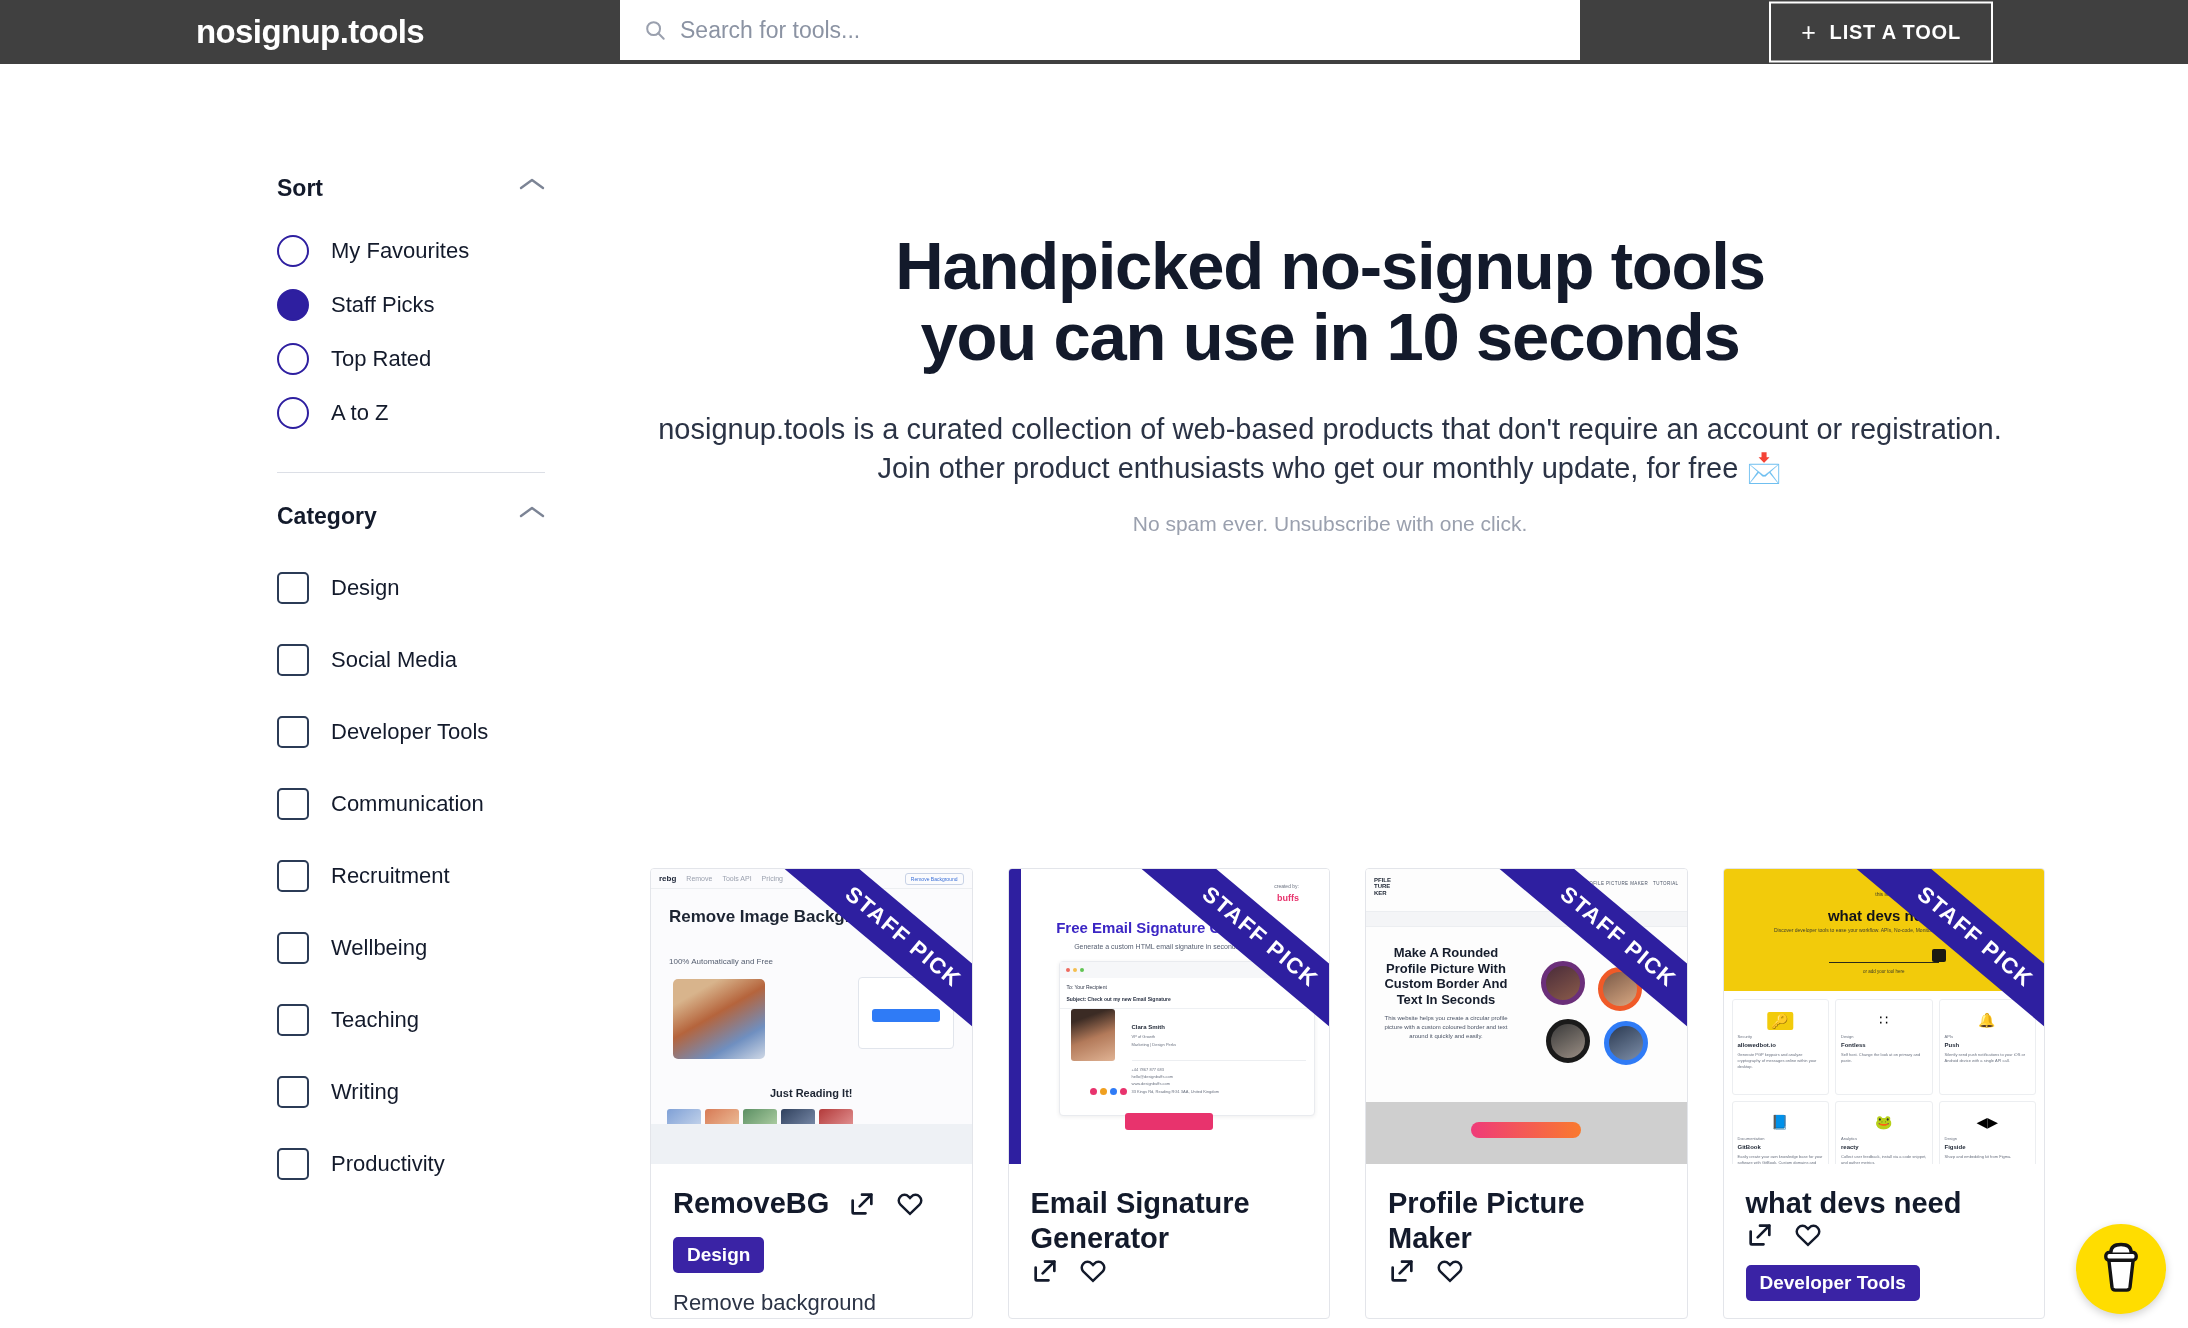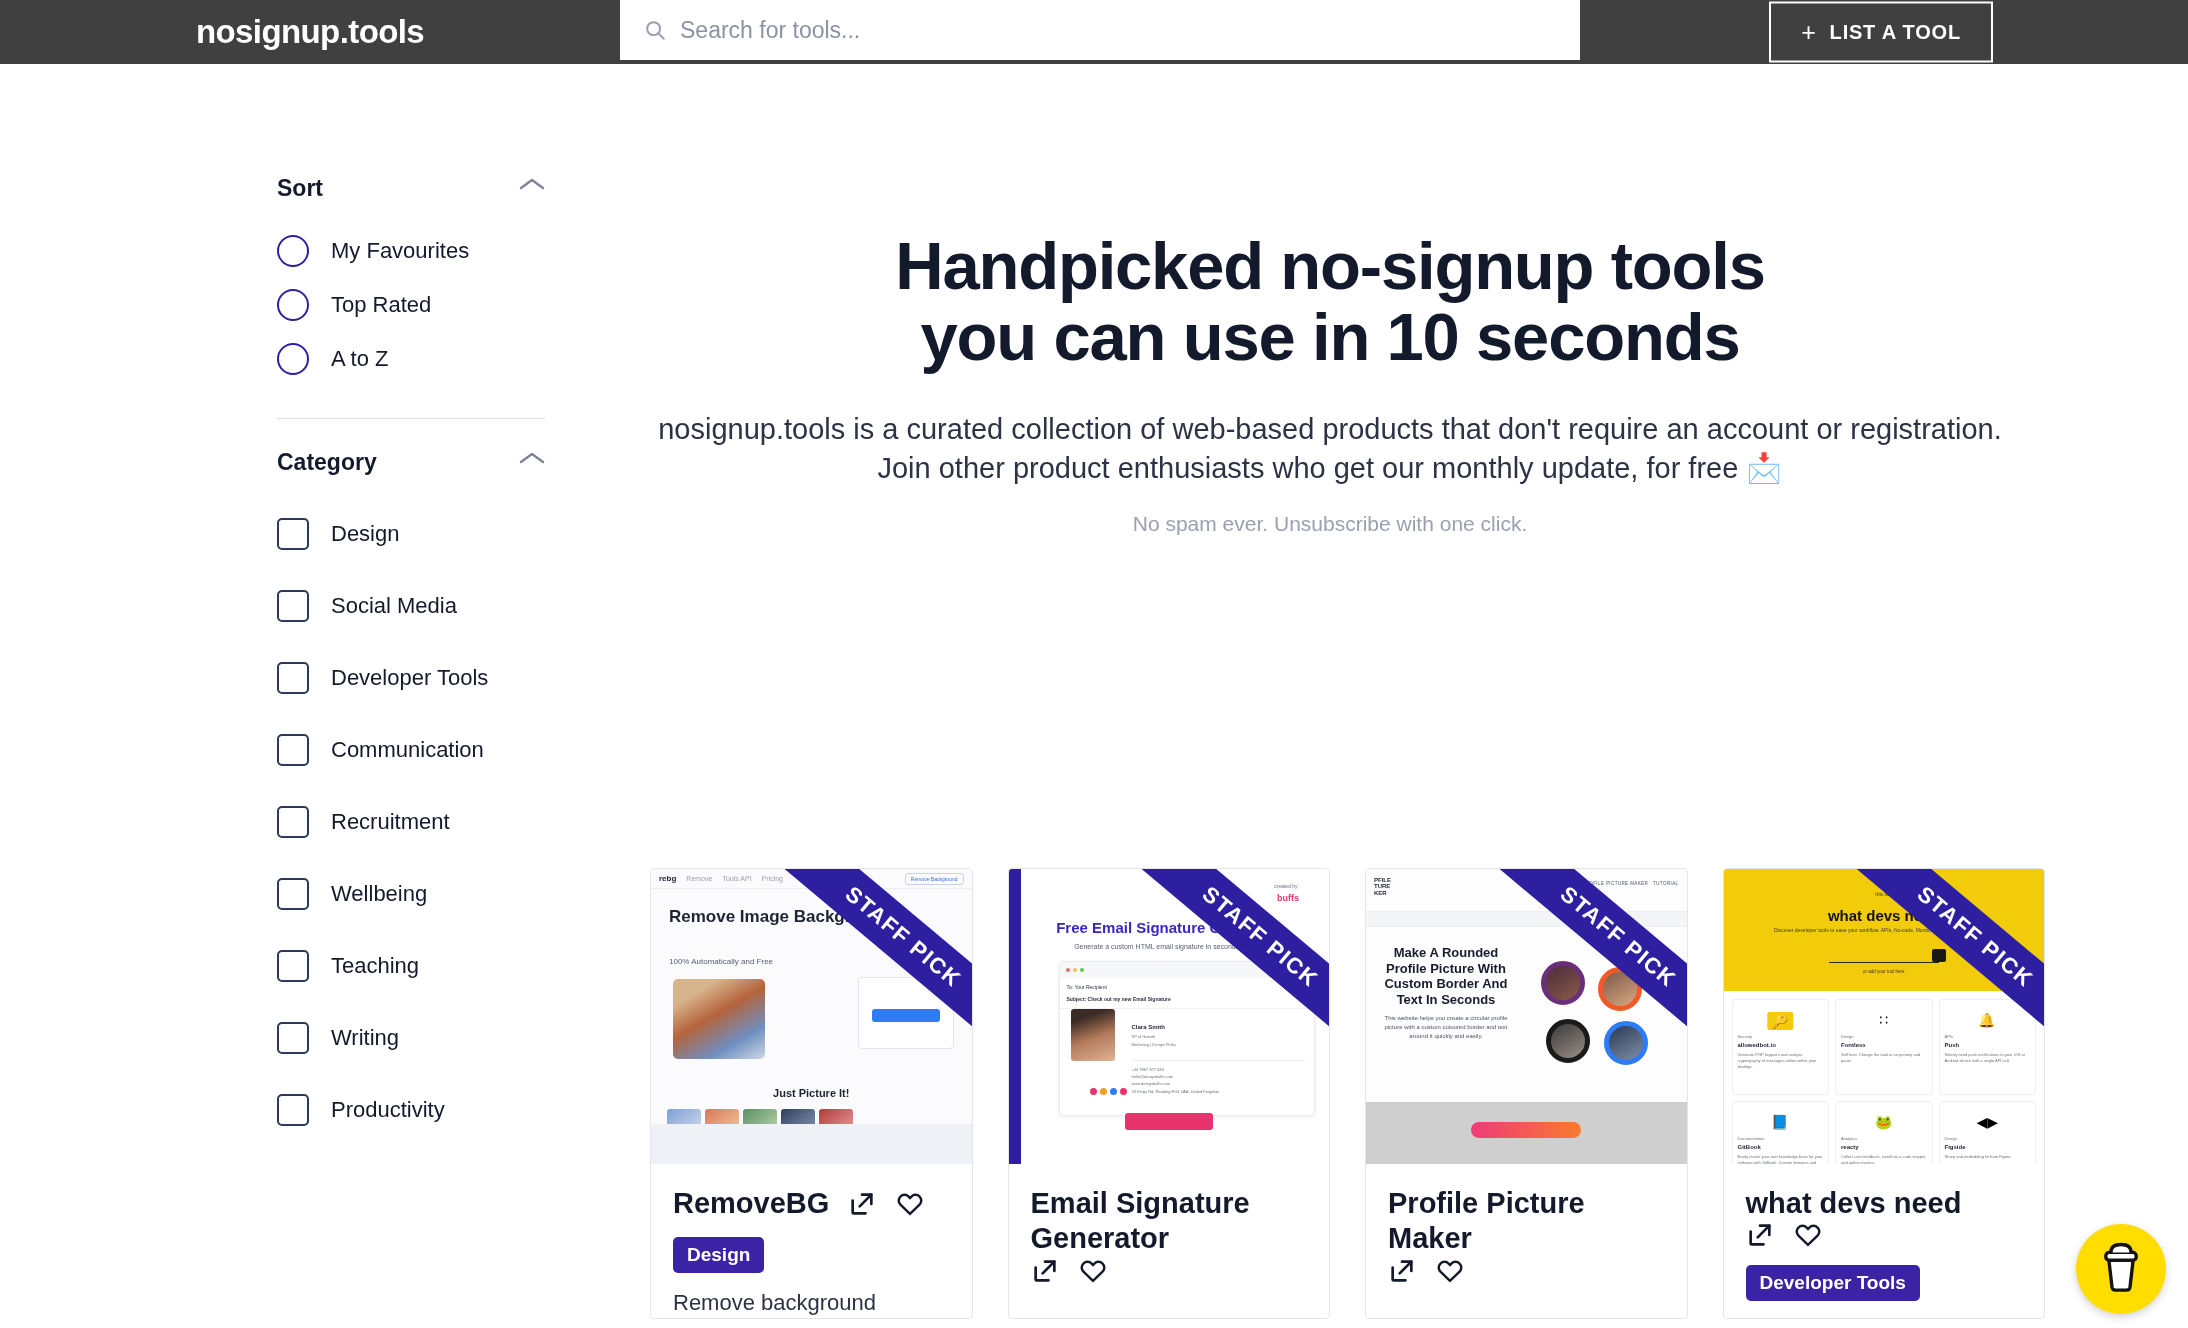--- a/index.html
+++ b/index.html
@@ -283,20 +283,24 @@
     <span class="chevron-up">
       <svg viewBox="0 0 30 18" width="30" height="18" fill="none" stroke="currentColor" stroke-width="2.4">
         <polyline points="4,13 15,5 26,13" stroke-linecap="round" stroke-linejoin="round"></polyline>
       </svg>
     </span>
   </div>
 
   <div class="opt-row">
     <span class="radio"></span>
     <span class="opt-label">My Favourites</span>
+  </div>
+  <div class="opt-row">
+    <span class="radio checked"></span>
+    <span class="opt-label">Staff Picks</span>
   </div>
   <div class="opt-row">
     <span class="radio"></span>
     <span class="opt-label">Top Rated</span>
   </div>
   <div class="opt-row">
     <span class="radio"></span>
     <span class="opt-label">A to Z</span>
   </div>
 
@@ -373,21 +377,21 @@
           <span class="mock-dot">Remove</span>
             <span class="mock-dot">Tools API</span>
             <span class="mock-dot">Pricing</span>
           <span style="margin-left:auto;border:1px solid #c8d2e6;border-radius:3px;padding:2px 5px;color:#3a6fd8;font-size:5px">Remove Background</span>
         </div>
         <div class="ti">Remove Image Background</div>
         <div class="sub">100% Automatically and Free</div>
         <div class="photo"></div>
         <div class="upbox"></div>
         <div class="upbtn"></div>
-        <div class="jp">Just Picture It!</div>
+        <div class="jp">Just Reading It!</div>
         <div class="strip">
           <span class="sq" style="background:linear-gradient(140deg,#7fa0d6,#cfdcee)"></span>
           <span class="sq" style="background:linear-gradient(140deg,#d77a55,#f0c9a4)"></span>
           <span class="sq" style="background:linear-gradient(140deg,#5b8f63,#bcd9ae)"></span>
           <span class="sq" style="background:linear-gradient(140deg,#30415e,#8697b5)"></span>
           <span class="sq" style="background:linear-gradient(140deg,#b33a3a,#eaa2a2)"></span>
         </div>
         <div class="foot"></div>
       </div>
       <div class="ribbon">STAFF PICK</div>

